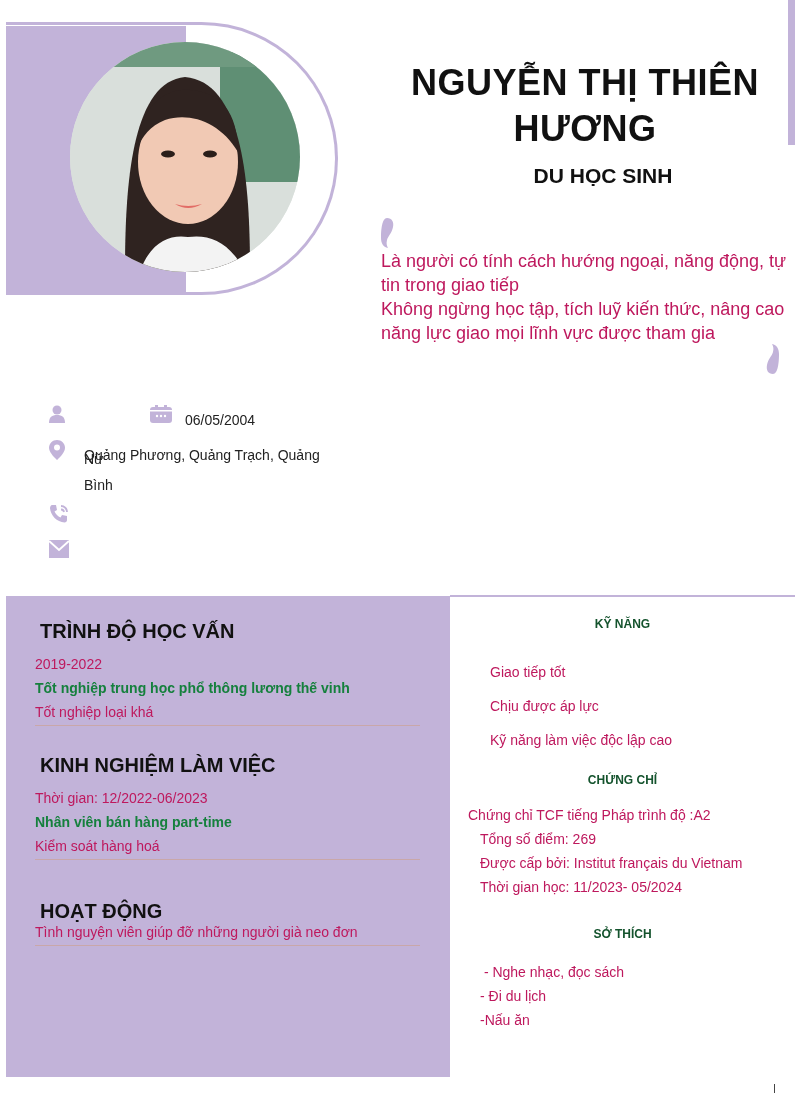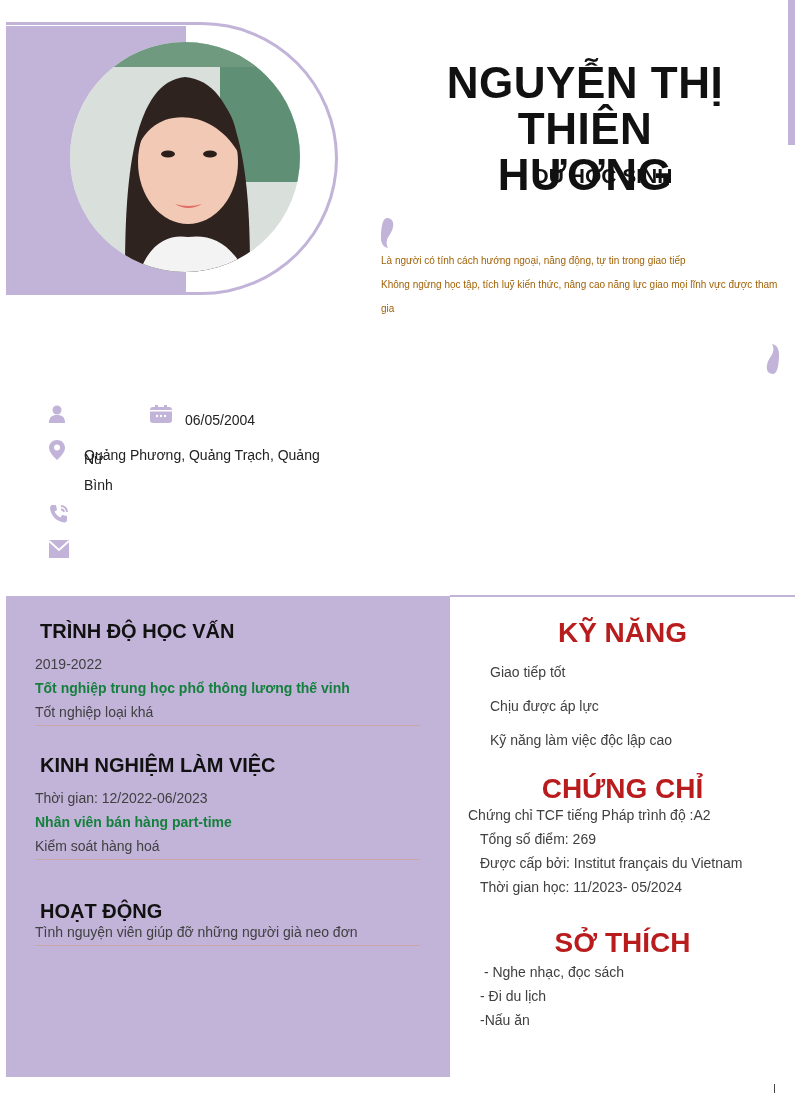--- a/index.html
+++ b/index.html
@@ -10,40 +10,40 @@
 
   
   .photo-bg { left: 6px; top: 26px; width: 180px; height: 268px; background: #c2b3d9; }
   .photo-ring { left: 6px; top: 22px; width: 332px; height: 273px; border: 3px solid #c2b3d9; border-left: none; border-radius: 0 140px 140px 0; }
   .photo { left: 70px; top: 42px; width: 230px; height: 230px; border-radius: 50%; overflow: hidden;
            background: radial-gradient(circle at 50% 55%, #f2cbb8 0 22%, #3a2b26 23% 38%, #9fb59f 39% 60%, #dfe4e0 61%); }
   .photo svg { width: 100%; height: 100%; display: block; }
 
   .right-bar { left: 788px; top: 0; width: 7px; height: 145px; background: #c2b3d9; }
 
-  .name { left: 395px; top: 60px; width: 380px; text-align: center; font-size: 44px; font-weight: bold; line-height: 46px; letter-spacing: 0.5px; }
+  .name { left: 395px; top: 60px; width: 380px; text-align: center; font-size: 36px; font-weight: bold; line-height: 46px; letter-spacing: 0.5px; }
   .title { left: 395px; top: 164px; width: 416px; text-align: center; font-size: 21px; font-weight: bold; }
 
   .quote-open { left: 380px; top: 218px; width: 14px; height: 30px; }
   .quote-close { left: 766px; top: 344px; width: 14px; height: 30px; }
-  .summary { left: 381px; top: 249px; width: 410px; font-size: 10px; line-height: 24px; color: #a16207; }
+  .summary { left: 381px; top: 249px; width: 410px; font-size: 18px; line-height: 24px; color: #be185d; }
 
   .info-icon { width: 18px; height: 18px; }
   .info-text { font-size: 14px; color: #222; }
 
   
   .left-panel { left: 6px; top: 596px; width: 444px; height: 481px; background: #c2b3d9; }
   .top-line { left: 450px; top: 595px; width: 345px; height: 2px; background: #c2b3d9; }
 
   .sec-h { font-size: 20px; font-weight: bold; color: #111; }
-  .line-txt { font-size: 14px; color: #404040; line-height: 24px; }
+  .line-txt { font-size: 14px; color: #be185d; line-height: 24px; }
   .bold { font-weight: bold; color: #15803d; }
   .rule { height: 1px; background: #c9a7a9; }
 
-  .rh { width: 345px; text-align: center; font-size: 28px; font-weight: bold; color: #b91c1c; }
+  .rh { width: 345px; text-align: center; font-size: 12px; font-weight: bold; color: #14532d; }
 </style>
 </head>
 <body>
 
 <div class="abs photo-bg"></div>
 <div class="abs photo-ring"></div>
 <div class="abs photo">
   <svg viewBox="0 0 230 230">
     <rect width="230" height="230" fill="#d9dfdb"></rect>
     <rect x="150" y="10" width="80" height="130" fill="#5f8f74"></rect>

